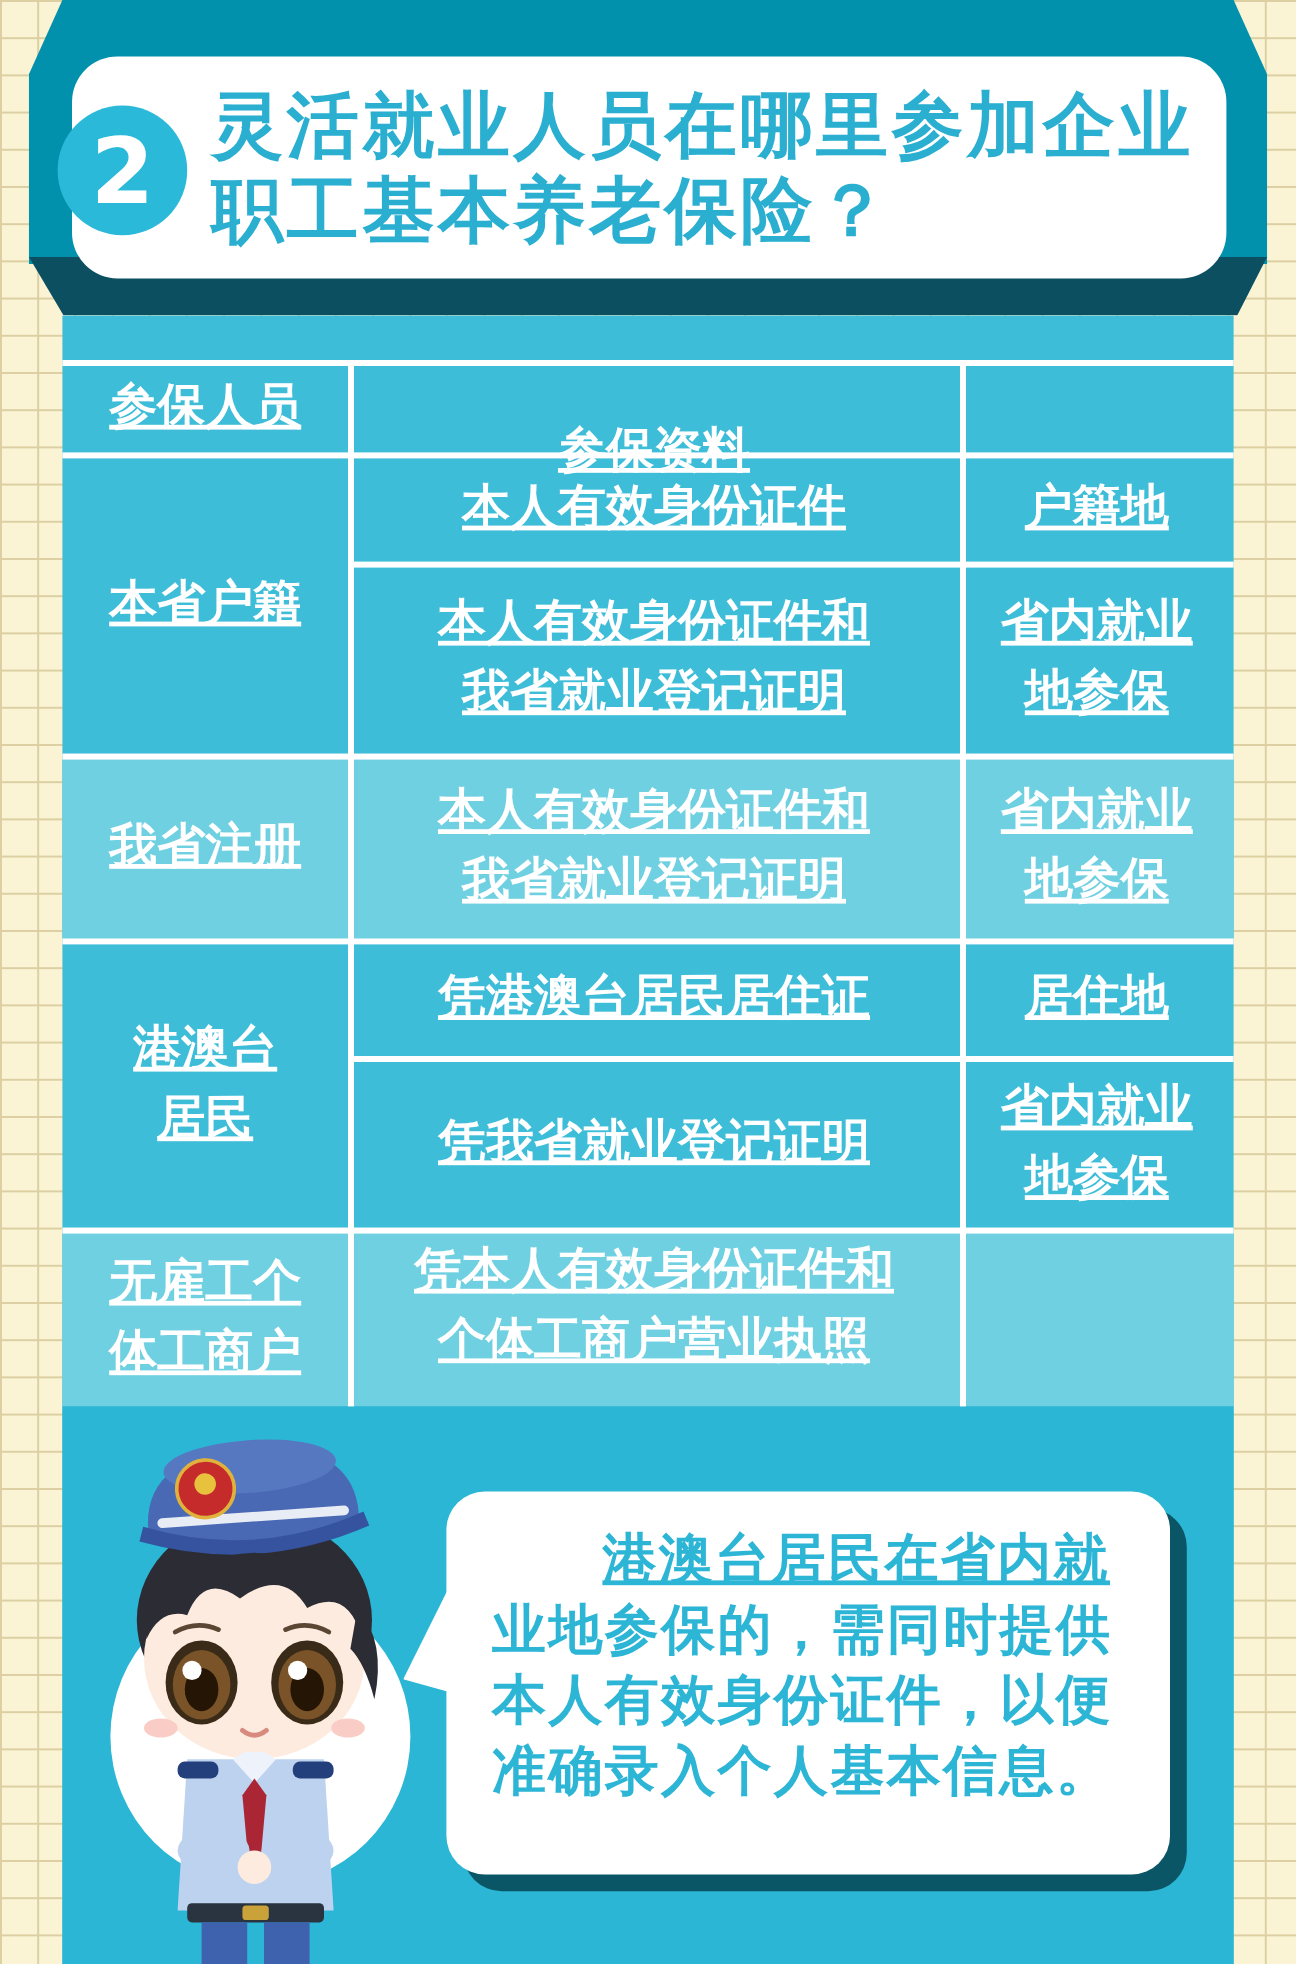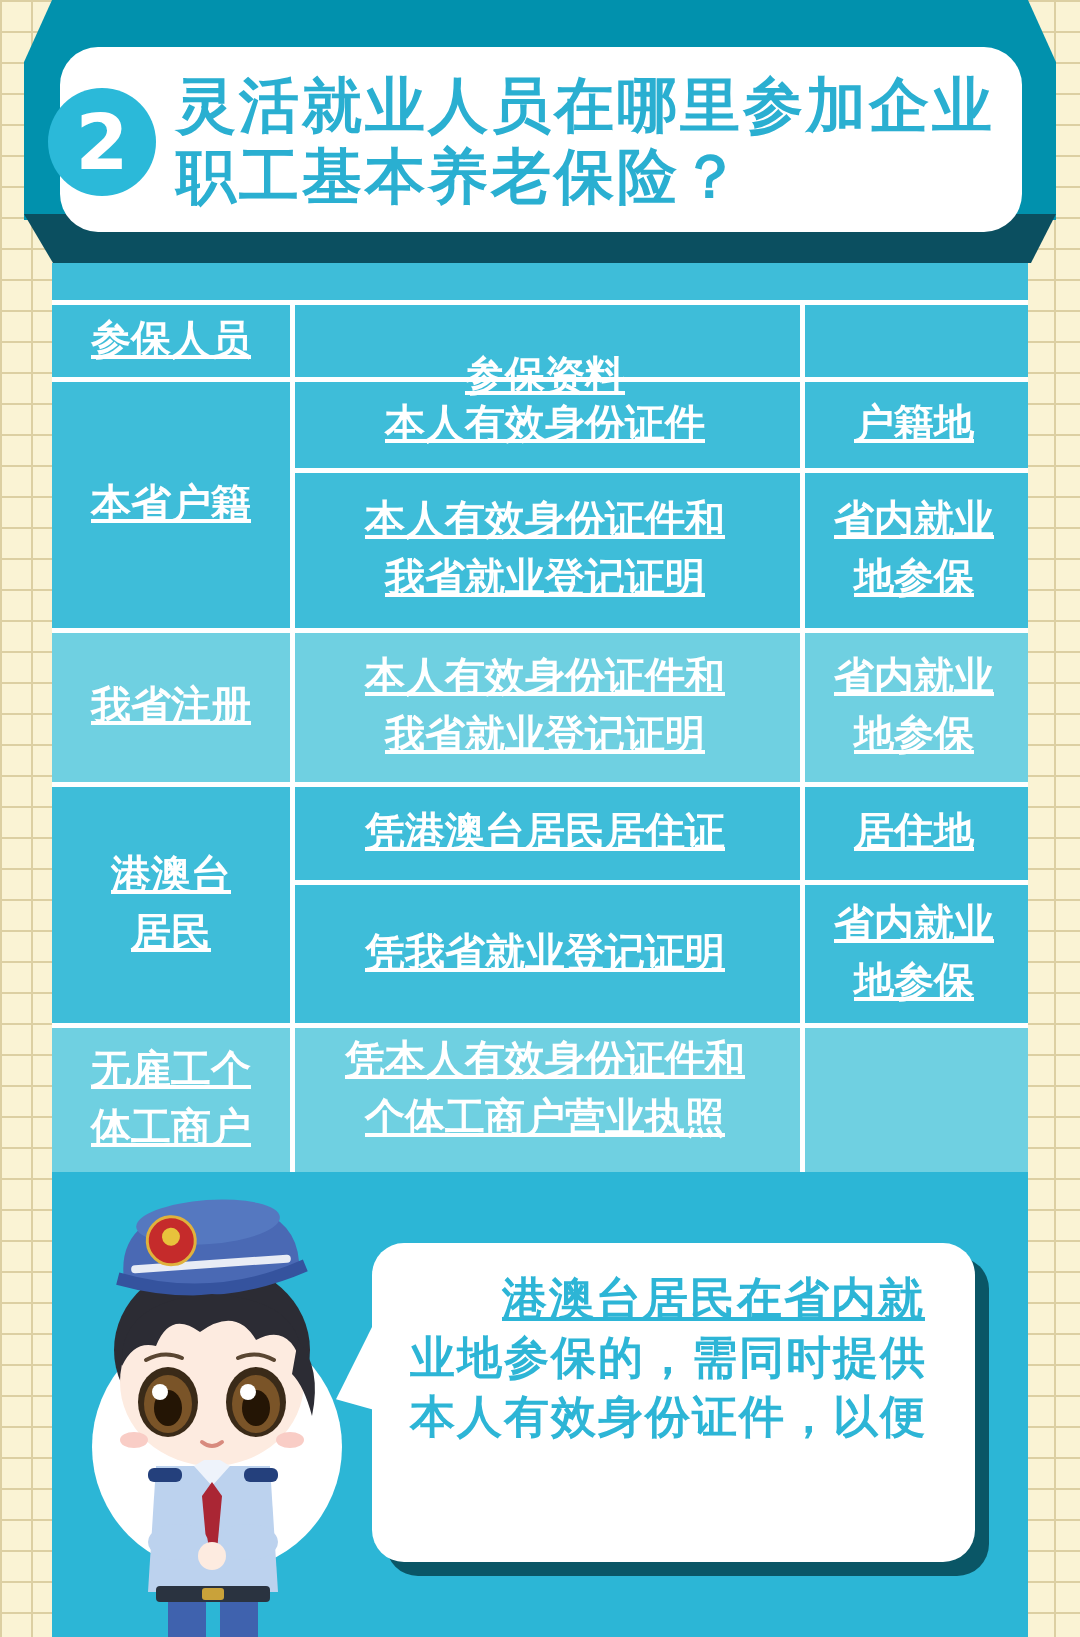--- a/index.html
+++ b/index.html
@@ -231,16 +231,17 @@
       </g>
     </svg>
 
     <div class="bubble-shadow"></div>
     <div class="bubble"></div>
     <div class="bubble-tail"></div>
     <div class="bubble-text">
       <div class="ln indent">港澳台居民在省内就</div>
       <div class="ln">业地参保的，需同时提供</div>
       <div class="ln">本人有效身份证件，以便</div>
+      <div class="ln">准确录入个人基本信息。</div>
     </div>
 
   </div>
 </div>
 
 </body></html>

